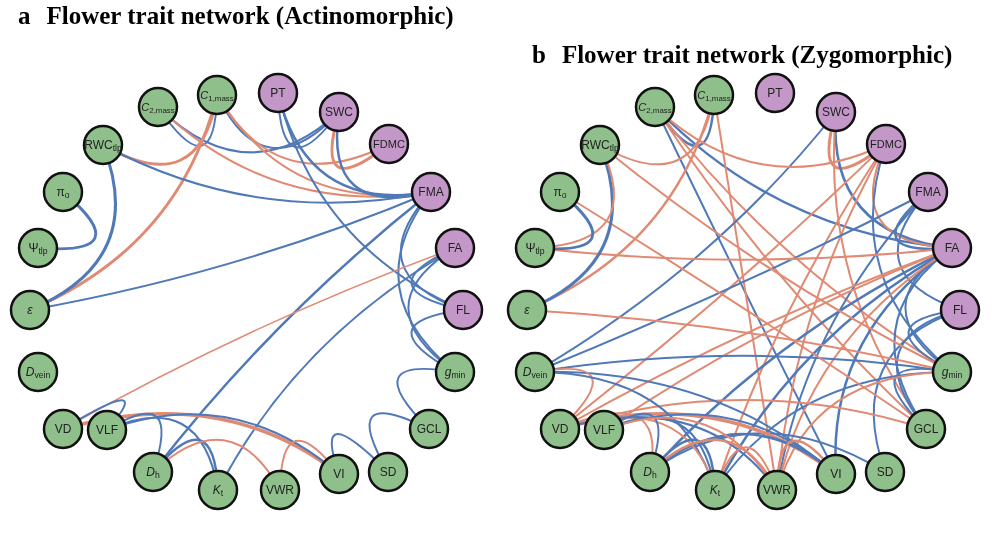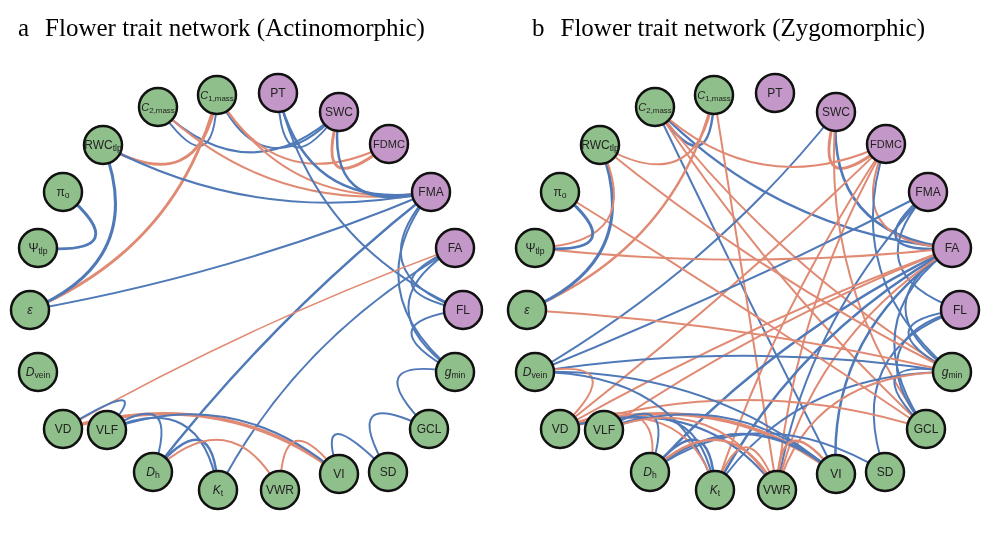--- a/index.html
+++ b/index.html
@@ -1,20 +1,20 @@
 <!DOCTYPE html>
 <html><head>
 <meta charset="utf-8">
 <style>
   html, body { margin:0; padding:0; background:#ffffff; }
   body { width:1000px; height:548px; position:relative; overflow:hidden; font-family:"Liberation Sans", sans-serif; }
-  .panel-title { position:absolute; top:14px; font-family:"Liberation Serif", serif; font-weight:normal; font-size:25px; color:#000; white-space:nowrap; }
+  .panel-title { position:absolute; top:2px; font-family:"Liberation Serif", serif; font-weight:bold; font-size:25px; color:#000; white-space:nowrap; }
   .panel-title .letter { margin-right:16px; }
   #title-a { left:18px; }
-  #title-b { left:532px; }
+  #title-b { left:532px;margin-top:39px; }
   svg.net { position:absolute; top:0; left:0; }
   .node-label { font-family:"Liberation Sans", sans-serif; fill:#222; text-anchor:middle; dominant-baseline:central; }
 </style>
 </head>
 <body>
 
 <div class="panel-title" id="title-a">
   <span class="letter">a</span><span>Flower trait network (Actinomorphic)</span>
 </div>
 <div class="panel-title" id="title-b">

